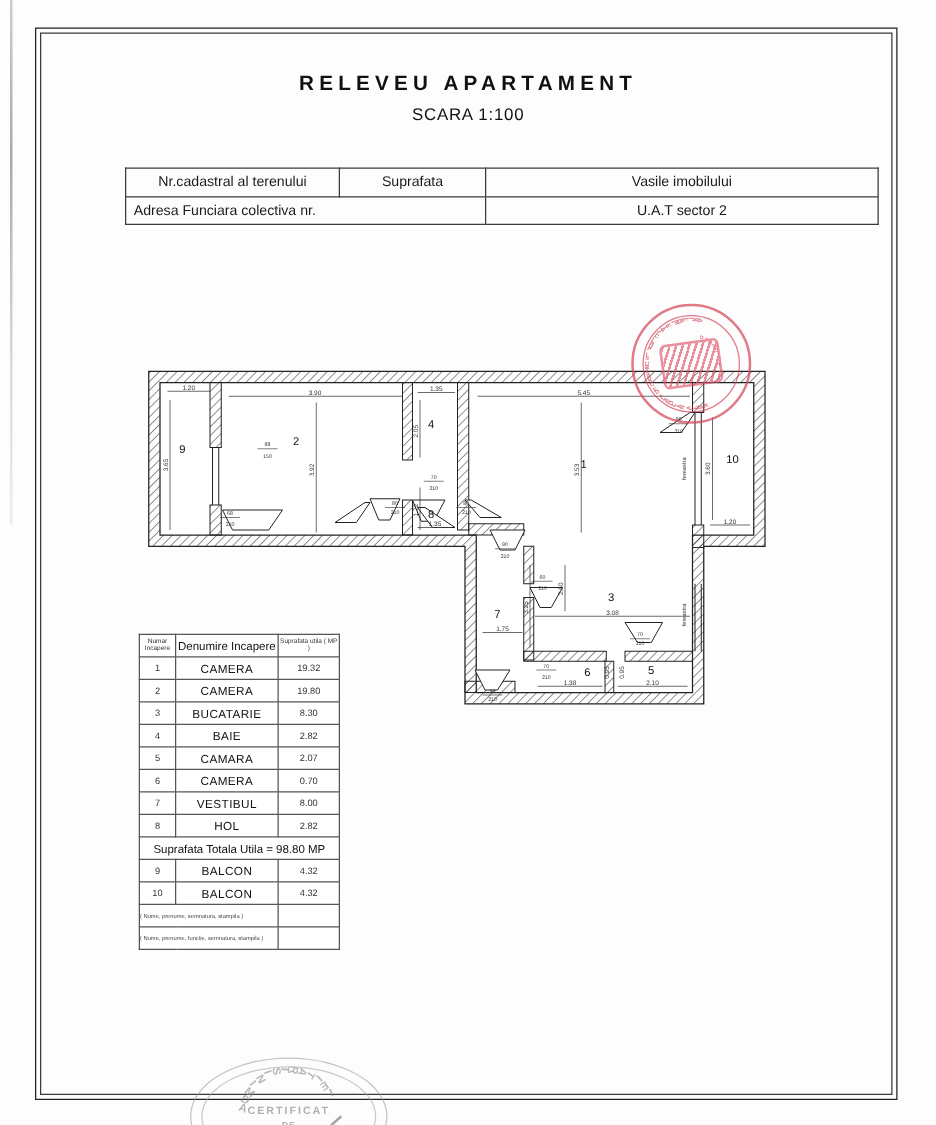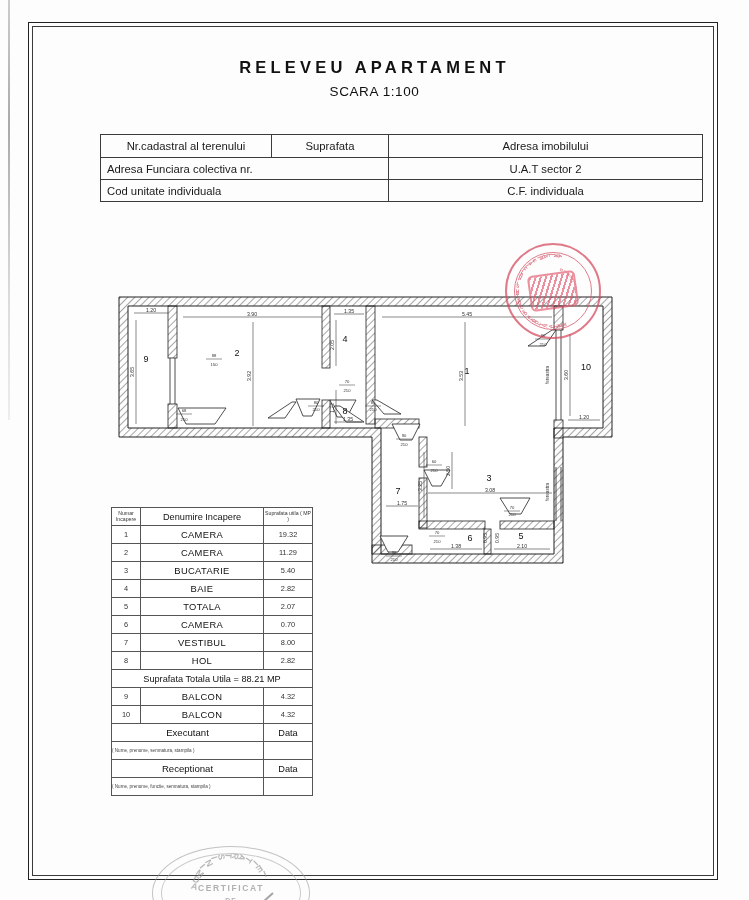--- a/index.html
+++ b/index.html
@@ -44,21 +44,21 @@
   .ht-addr{font-size:8.8px;color:#4a4a4a;padding-left:8px;vertical-align:top;padding-top:3px;}
   .ht-row{height:17px;}
   .ht-l{padding-left:8px;}
   .ht-c{text-align:center;}
 
   
   #floorplan{position:absolute;left:0;top:0;width:749px;height:900px;pointer-events:none;}
 
   
   #schedule{
-    position:absolute;left:111px;top:507px;width:202px;
+    position:absolute;left:111px;top:507px;width:161px;
     border-collapse:collapse;font-size:8px;background:#fff;
   }
   #schedule td{border:1px solid #555;padding:0;height:17px;}
   .sc-no{width:28px;text-align:center;font-size:7.4px;color:#333;}
   .sc-name{text-align:center;font-size:9.4px;letter-spacing:.35px;color:#111;}
   .sc-area{width:48px;text-align:center;font-size:7.4px;color:#333;}
   .sc-hdr-no{font-size:5.2px;line-height:1.15;text-align:center;color:#333;}
   .sc-hdr-name{text-align:center;font-size:9.2px;color:#111;}
   .sc-hdr-area{font-size:5.2px;line-height:1.15;text-align:center;color:#333;}
   .sc-total{text-align:center;font-size:9.2px;height:19px;color:#111;}
@@ -118,29 +118,25 @@
 <div id="edge-smudge"></div>
 
 <div id="doc-title">RELEVEU  APARTAMENT</div>
 <div id="doc-scale">SCARA 1:100</div>
 
 <table id="header-table">
   <tbody>
       <tr>
     <td class="ht-head" style="width:158px">Nr.cadastral al terenului</td>
     <td class="ht-head" style="width:104px">Suprafata</td>
-    <td class="ht-head">Adresa imobilului</td>
+    <td class="ht-head">Vasile imobilului</td>
   </tr>
   <tr>
     <td class="ht-row ht-l" colspan="2">Adresa Funciara colectiva nr.</td>
     <td class="ht-row ht-c">U.A.T sector 2</td>
-  </tr>
-  <tr>
-    <td class="ht-row ht-l" colspan="2">Cod unitate individuala</td>
-    <td class="ht-row ht-c">C.F. individuala</td>
   </tr>
 </tbody>
   </table>
 
 <svg id="floorplan" viewBox="0 0 749 900">
   <defs>
     <pattern id="hatch" width="5" height="5" patternTransform="rotate(45)" patternUnits="userSpaceOnUse">
       <line x1="0" y1="0" x2="0" y2="5" stroke="#222" stroke-width="0.8"></line>
     </pattern>
   </defs>
@@ -328,76 +324,68 @@
     <td class="sc-hdr-area">Suprafata utila ( MP )</td>
   </tr>
   <tr>
     <td class="sc-no">1</td>
     <td class="sc-name">CAMERA</td>
     <td class="sc-area">19.32</td>
   </tr>
   <tr>
     <td class="sc-no">2</td>
     <td class="sc-name">CAMERA</td>
-    <td class="sc-area">11.29</td>
+    <td class="sc-area">19.80</td>
   </tr>
   <tr>
     <td class="sc-no">3</td>
     <td class="sc-name">BUCATARIE</td>
-    <td class="sc-area">5.40</td>
+    <td class="sc-area">8.30</td>
   </tr>
   <tr>
     <td class="sc-no">4</td>
     <td class="sc-name">BAIE</td>
     <td class="sc-area">2.82</td>
   </tr>
   <tr>
     <td class="sc-no">5</td>
-    <td class="sc-name">TOTALA</td>
+    <td class="sc-name">CAMARA</td>
     <td class="sc-area">2.07</td>
   </tr>
   <tr>
     <td class="sc-no">6</td>
     <td class="sc-name">CAMERA</td>
     <td class="sc-area">0.70</td>
   </tr>
   <tr>
     <td class="sc-no">7</td>
     <td class="sc-name">VESTIBUL</td>
     <td class="sc-area">8.00</td>
   </tr>
   <tr>
     <td class="sc-no">8</td>
     <td class="sc-name">HOL</td>
     <td class="sc-area">2.82</td>
   </tr>
   <tr>
-    <td class="sc-total" colspan="3">Suprafata Totala Utila = 88.21 MP</td>
+    <td class="sc-total" colspan="3">Suprafata Totala Utila = 98.80 MP</td>
   </tr>
   <tr>
     <td class="sc-no">9</td>
     <td class="sc-name">BALCON</td>
     <td class="sc-area">4.32</td>
   </tr>
   <tr>
     <td class="sc-no">10</td>
     <td class="sc-name">BALCON</td>
     <td class="sc-area">4.32</td>
   </tr>
   <tr>
-    <td class="sc-sig" colspan="2">Executant</td>
-    <td class="sc-sigdate">Data</td>
-  </tr>
-  <tr>
     <td class="sc-note" colspan="2">( Nume, prenume, semnatura, stampila )</td>
     <td></td>
-  </tr>
-  <tr>
-    <td class="sc-sig" colspan="2">Receptionat</td>
-    <td class="sc-sigdate">Data</td>
   </tr>
   <tr>
     <td class="sc-note" colspan="2">( Nume, prenume, functie, semnatura, stampila )</td>
     <td></td>
   </tr>
 </tbody>
   </table>
 
 <div id="stamp-top" class="stamp">
   <div id="stamp-top-text">

